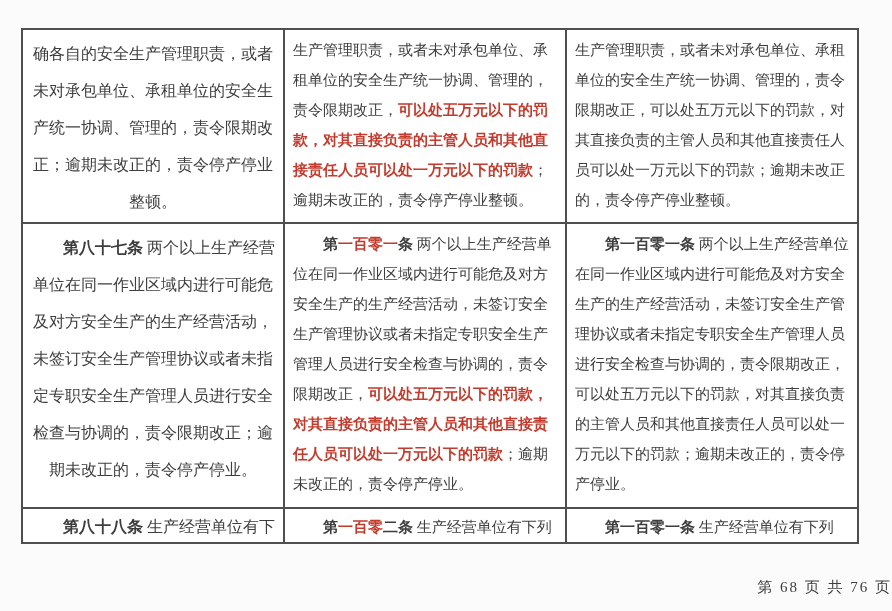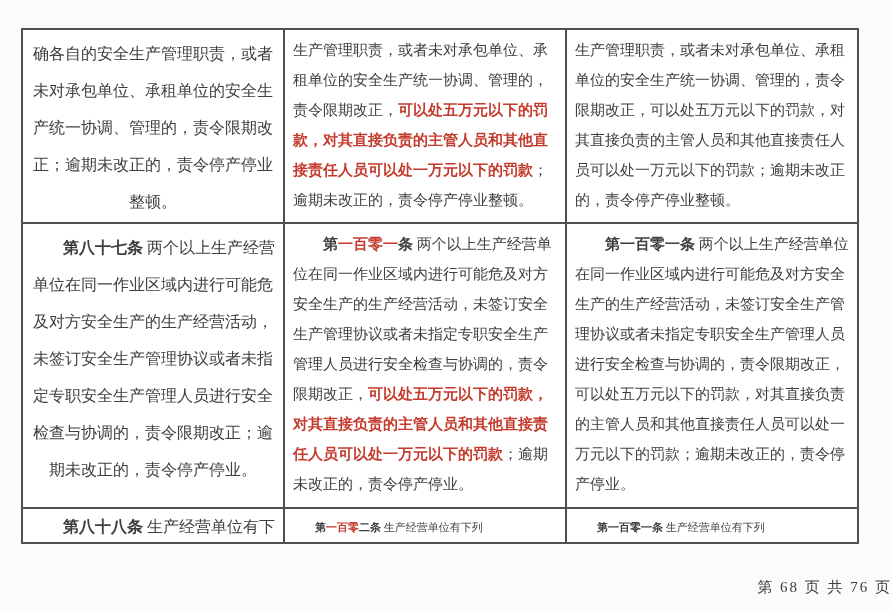--- a/index.html
+++ b/index.html
@@ -29,21 +29,21 @@
     vertical-align:top;
     padding:5px 8px 2px 8px;
     overflow:hidden;
   }
   .c1{font-size:16px;line-height:37px;text-align:center;}
   .c2,.c3{font-size:15px;line-height:30px;border-radius:31px;}
   tr.r1 td{height:177px;}
   tr.r2 td{height:276px;}
   tr.r3 td{height:24px;}
   tr.r3 .c1{line-height:26px;font-size:16px;}
-  tr.r3 .c2, tr.r3 .c3{line-height:26px;font-size:11px;}
+  tr.r3 .c2, tr.r3 .c3{line-height:26px;font-size:15px;}
   .para{margin:0;}
   .para-indent{text-indent:2em;}
   .b{font-weight:bold;}
   .red{color:var(--red);font-weight:bold;}
   .footer{
     position:absolute;left:0;top:578px;width:892px;
     text-align:right;
     font-size:15px;
     letter-spacing:2px;
     color:var(--ink);

